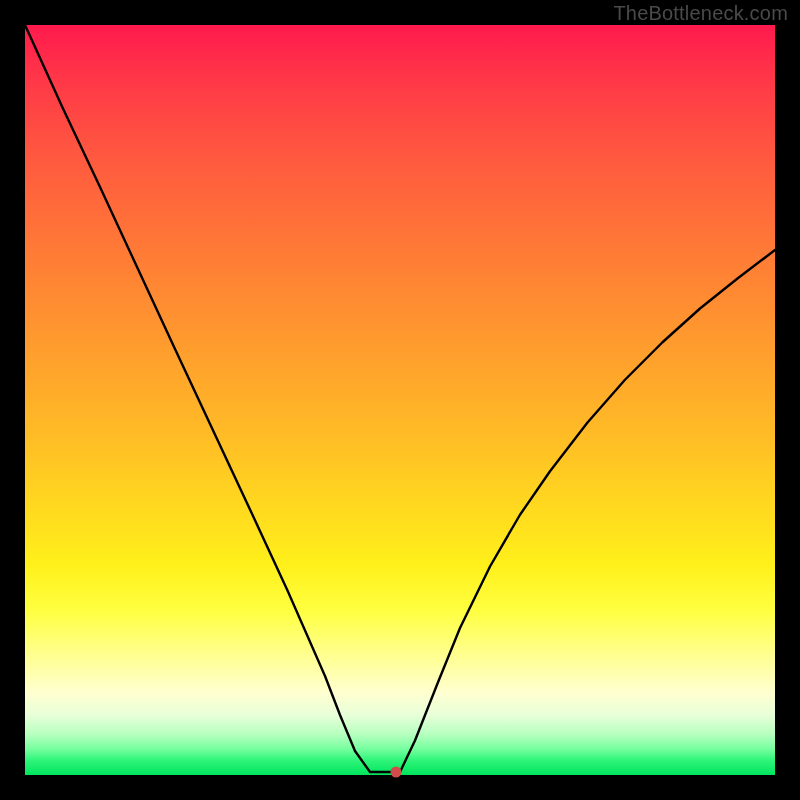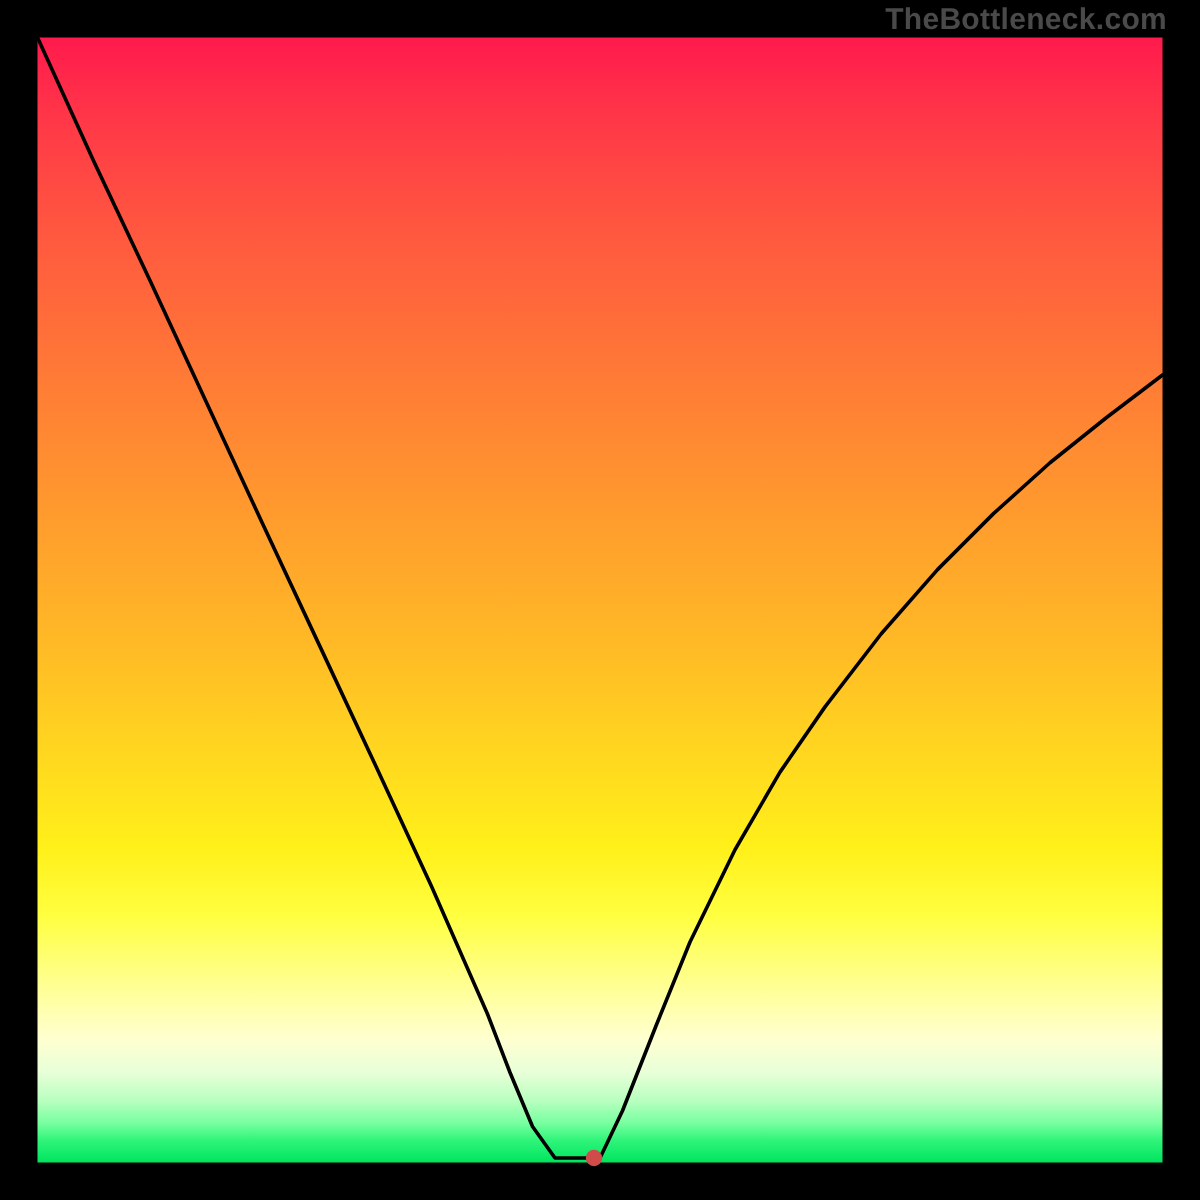--- a/index.html
+++ b/index.html
@@ -13,24 +13,24 @@
   }
   .frame {
     position: relative;
     width: 800px;
     height: 800px;
     background: #000;
   }
   .watermark {
     position: absolute;
     top: 2px;
-    right: 22px;
+    right: 12px;
     color: #4a4a4a;
     font-size: 20px;
-    font-weight: 700;
+    font-weight: 400;
     letter-spacing: 0.2px;
     user-select: none;
   }
   .plot-area {
     position: absolute;
     left: 25px;
     top: 25px;
     width: 750px;
     height: 750px;
     

